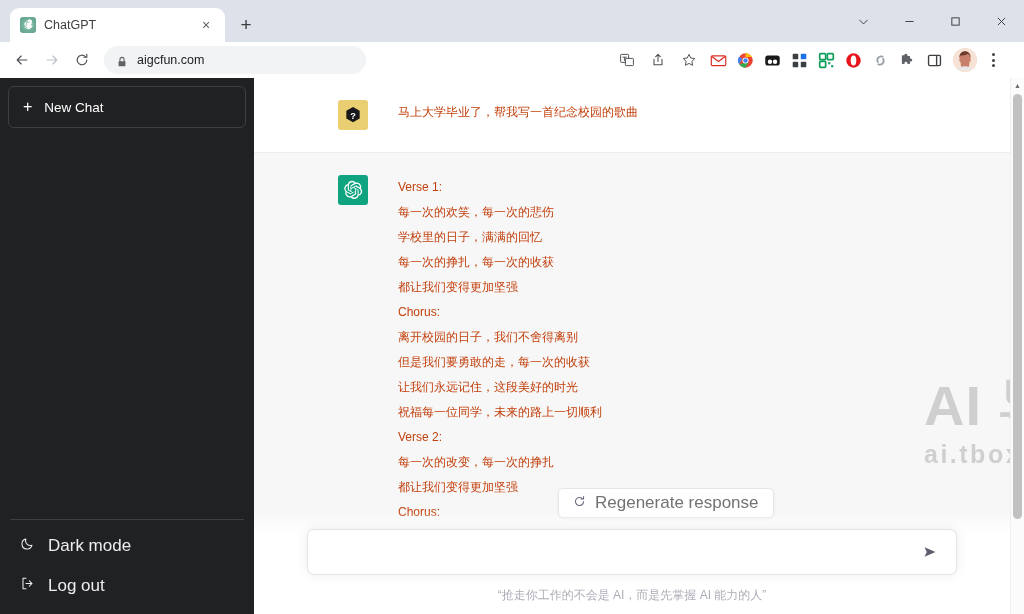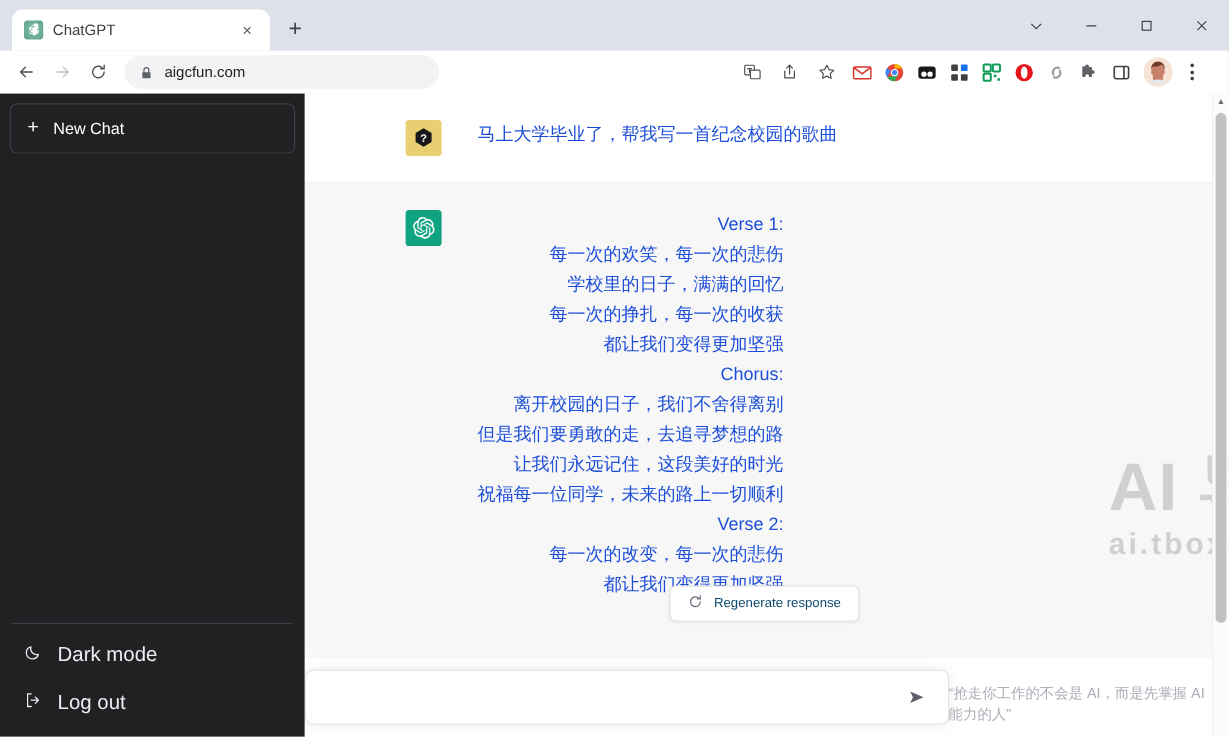--- a/index.html
+++ b/index.html
@@ -122,48 +122,48 @@
   }
   .messages { position:absolute; inset:0 14px 0 0; }
 
   .msg { display:flex; padding: 22px 0 22px 84px; gap: 30px; position:relative; }
   .msg.user { background:#ffffff; border-bottom:1px solid #ececf1; }
   .msg.assistant { background:#f7f7f8; border-bottom:1px solid #ececf1; }
   .m-avatar { width: 30px; height:30px; border-radius:3px; flex:0 0 auto; display:flex;align-items:center;justify-content:center;}
   .m-avatar.user { background:#e9cf72; }
   .m-avatar.assistant { background:#10a37f; }
   .m-avatar svg { width:20px; height:20px; }
-  .m-body { font-size: 15px; color:#1d4ed8; line-height: 25px; text-align: right; }
+  .m-body { font-size: 12px; color:#c2410c; line-height: 25px; }
   .m-body .line { white-space: nowrap; }
 
   
   .watermark {
     position:absolute; left: 670px; top: 300px;
     pointer-events:none; user-select:none;
     color:#c9c9c9; opacity:.85;
   }
   .wm-top { font-size: 56px; font-weight: 700; letter-spacing: 1px; line-height: 1; white-space:nowrap; }
   .wm-bot { font-size: 25px; font-weight: 600; letter-spacing: 2.5px; margin-top: 6px; white-space:nowrap; }
 
   
   .regen {
     position:absolute; left: 304px; top: 410px;
     background:#ffffff; border:1px solid #e5e5e5; border-radius:5px;
     box-shadow: 0 1px 3px rgba(0,0,0,.06);
     height: 30px; display:flex; align-items:center; gap: 9px;
-    padding: 0 14px; font-size: 11px; color:#0c4a6e;justify-content:center;
+    padding: 0 14px; font-size: 17px; color:#737373;justify-content:center;
   }
   .regen svg { width:13px; height:13px; }
 
   
   .composer-wrap {
     position:absolute; left:0; right: 14px; bottom:0;
     background: linear-gradient(180deg, rgba(255,255,255,0) 0%, #ffffff 22%);
     padding: 18px 0 10px 0;
-    display:flex; flex-direction:row; align-items:center;
+    display:flex; flex-direction:column; align-items:center;
   }
   .composer {
     width: 650px; height: 46px;
     background:#ffffff; border:1px solid #e3e3e5; border-radius: 7px;
     box-shadow: 0 0 12px rgba(0,0,0,.07);
     display:flex; align-items:center; padding: 0 14px;
   }
   .composer input {
     flex:1; border:none; outline:none; font-size:14px; color:#343541;
     font-family: inherit; background:transparent;
@@ -401,25 +401,25 @@
               </svg>
           </div>
           <div class="m-body">
             <div class="line">Verse 1:</div>
             <div class="line">每一次的欢笑，每一次的悲伤</div>
             <div class="line">学校里的日子，满满的回忆</div>
             <div class="line">每一次的挣扎，每一次的收获</div>
             <div class="line">都让我们变得更加坚强</div>
             <div class="line">Chorus:</div>
             <div class="line">离开校园的日子，我们不舍得离别</div>
-            <div class="line">但是我们要勇敢的走，去追寻梦想的路</div>
+            <div class="line">但是我们要勇敢的走，每一次的收获</div>
             <div class="line">让我们永远记住，这段美好的时光</div>
             <div class="line">祝福每一位同学，未来的路上一切顺利</div>
             <div class="line">Verse 2:</div>
-            <div class="line">每一次的改变，每一次的悲伤</div>
+            <div class="line">每一次的改变，每一次的挣扎</div>
             <div class="line">都让我们变得更加坚强</div>
             <div class="line">Chorus:</div>
           </div>
         </div>
       </div>
 
       <div class="watermark">
         <div class="wm-top">AI 导航</div>
         <div class="wm-bot">ai.tboxn.com</div>
       </div>

